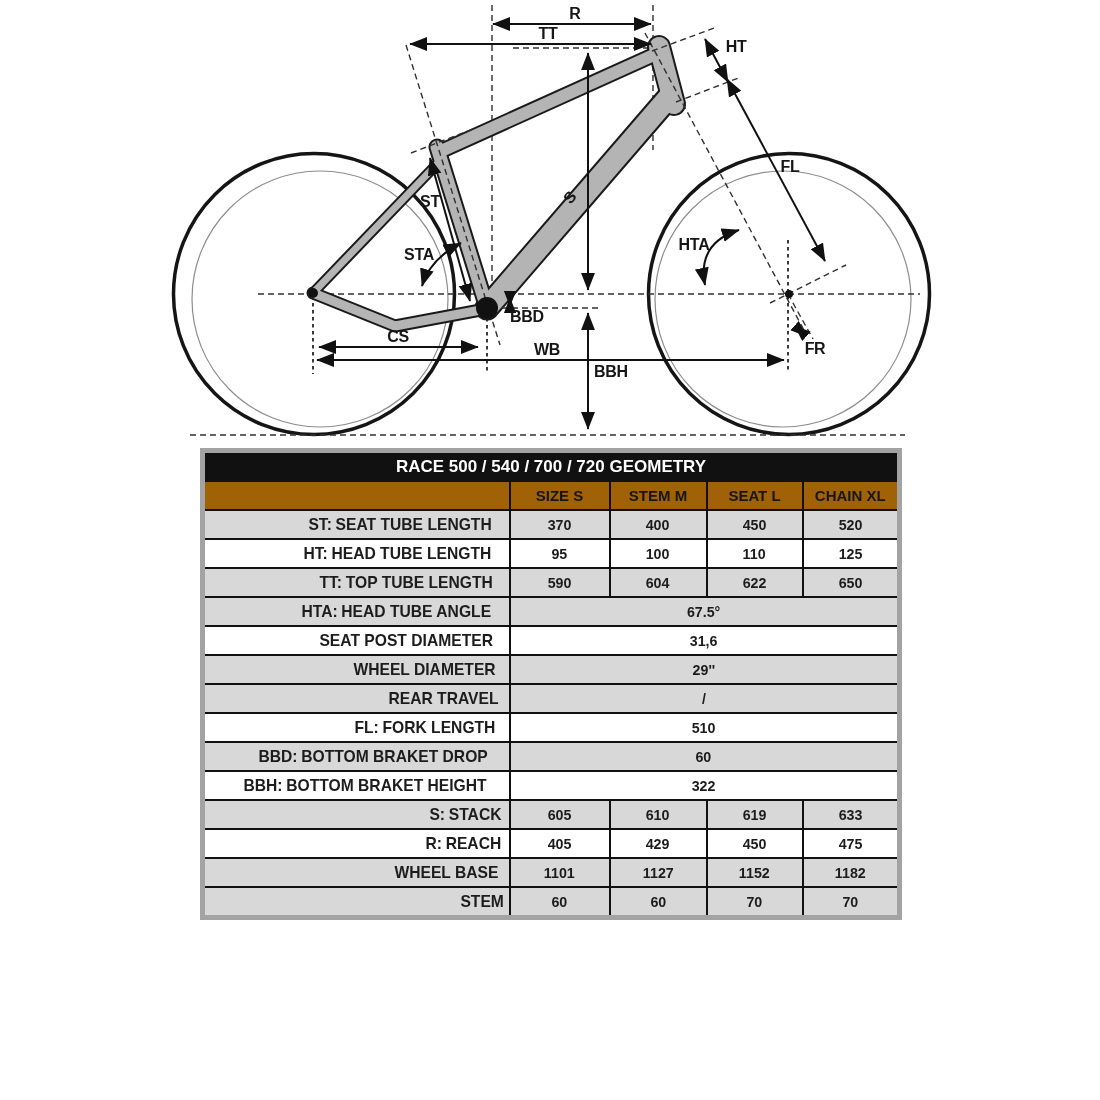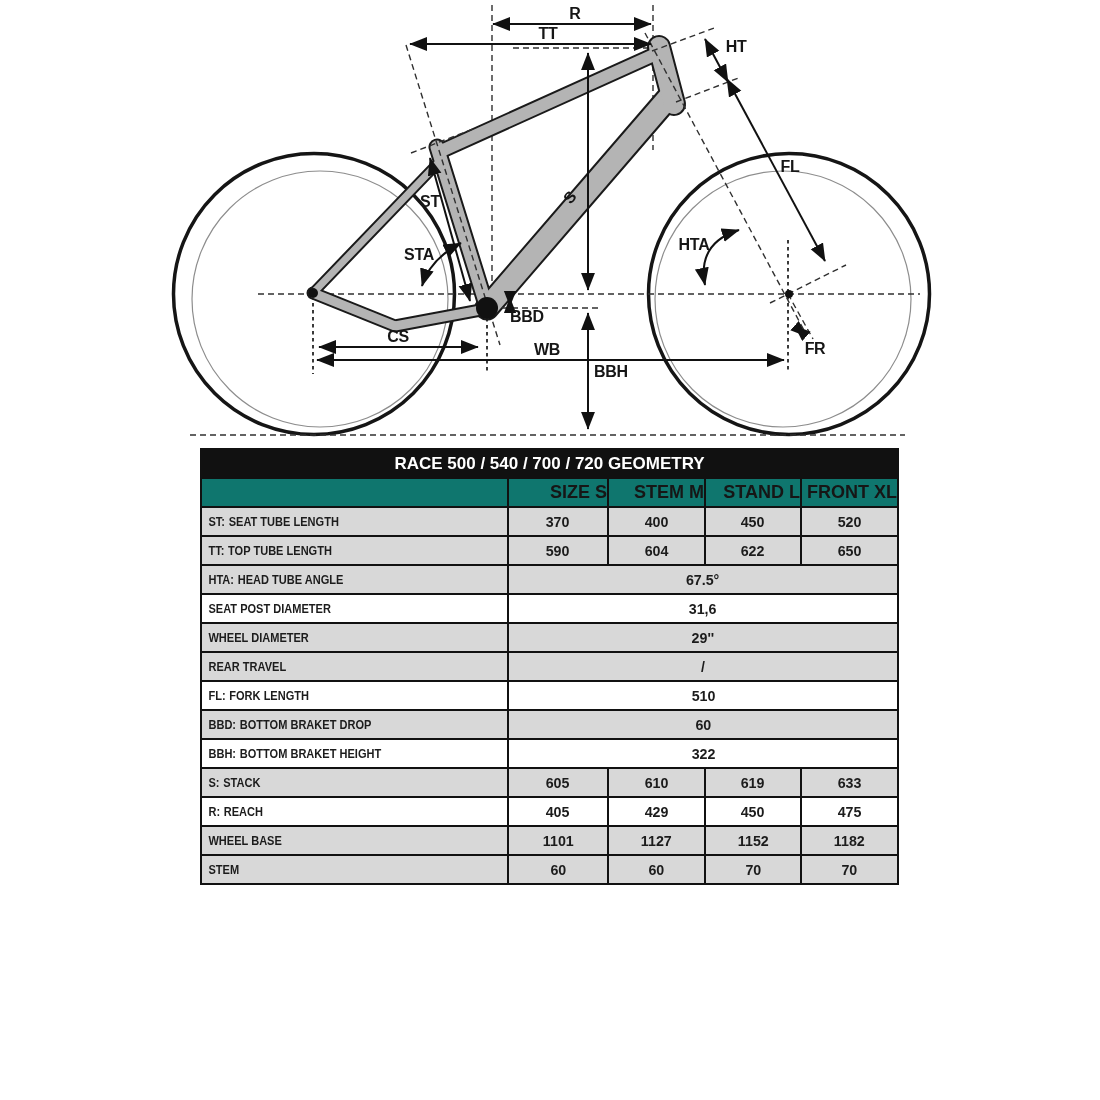--- a/index.html
+++ b/index.html
@@ -15,30 +15,30 @@
   }
   .dash  { stroke:#303030; stroke-width:1.4; fill:none; stroke-dasharray:6 4; }
   .dashv { stroke:#3a3a3a; stroke-width:2;   fill:none; stroke-dasharray:3.5 3.5; }
   .arrow { stroke:#111; stroke-width:2; fill:none; }
   .arrow-sm { stroke:#111; stroke-width:1.8; fill:none; }
   .tube-k { stroke:#1a1a1a; fill:none; stroke-linecap:round; stroke-linejoin:round; }
   .tube-g { stroke:#b4b4b4; fill:none; stroke-linecap:round; stroke-linejoin:round; }
   
   table.geo {
     position:absolute; left:200px; top:448px; width:699px;
-    border-collapse:collapse; table-layout:fixed; border:2px solid #a3a3a3;
+    border-collapse:collapse; table-layout:fixed; border:5px solid #a3a3a3;
   }
   table.geo th, table.geo td { border:2.5px solid #111; padding:0; overflow:hidden; white-space:nowrap; }
   th.title {
     background:#111; color:#fff; height:27px; font-size:17px; font-weight:800;
     text-align:center; letter-spacing:0px;
   }
-  th.size { height:27px; background:#0f766e; font-size:18px; font-weight:800; text-align:right; }
+  th.size { height:27px; background:#a16207; font-size:15px; font-weight:800; text-align:center; }
   td { height:27px; font-size:15px; font-weight:800; text-align:center; color:#1c1c1c; background:#fff; }
-  td.lbl { text-align:left; font-weight:600; font-size:12px; }
+  td.lbl { text-align:right; font-weight:600; font-size:17px; }
   td.lbl .w { display:inline-block; transform:scaleX(0.92); transform-origin:0 50%; padding-left:7px; }
   td.lbl b { font-weight:900; margin-right:4px; }
   td.lbl b:empty { margin-right:0; }
   tr.gray td { background:#d8d8d8; }
   .cw { display:inline-block; transform:scaleX(0.95); transform-origin:50% 50%; }
 </style>
 </head>
 <body>
 
 <svg id="diagram" width="1100" height="446" viewBox="0 0 1100 446">
@@ -142,34 +142,43 @@
       <col style="width:97px">
   </colgroup>
   <thead>
     <tr>
       <th class="title" colspan="5">RACE 500 / 540 / 700 / 720 GEOMETRY</th>
     </tr>
     <tr>
       <th class="size"></th>
       <th class="size">SIZE S</th>
       <th class="size">STEM M</th>
-      <th class="size">STAND L</th>
-      <th class="size">FRONT XL</th>
+      <th class="size">SEAT L</th>
+      <th class="size">CHAIN XL</th>
     </tr>
   </thead>
   <tbody id="geo-body">
       <tr class="gray">
     <td class="lbl">
       <span class="w"><b class="pre">ST:</b><span>SEAT TUBE LENGTH</span></span>
     </td>
   <td><span class="cw">370</span></td>
         <td><span class="cw">400</span></td>
         <td><span class="cw">450</span></td>
         <td><span class="cw">520</span></td>
       </tr>
+      <tr>
+    <td class="lbl">
+      <span class="w"><b class="pre">HT:</b><span>HEAD TUBE LENGTH</span></span>
+    </td>
+  <td><span class="cw">95</span></td>
+        <td><span class="cw">100</span></td>
+        <td><span class="cw">110</span></td>
+        <td><span class="cw">125</span></td>
+      </tr>
       <tr class="gray">
     <td class="lbl">
       <span class="w"><b class="pre">TT:</b><span>TOP TUBE LENGTH</span></span>
     </td>
   <td><span class="cw">590</span></td>
         <td><span class="cw">604</span></td>
         <td><span class="cw">622</span></td>
         <td><span class="cw">650</span></td>
       </tr>
       <tr class="gray">

